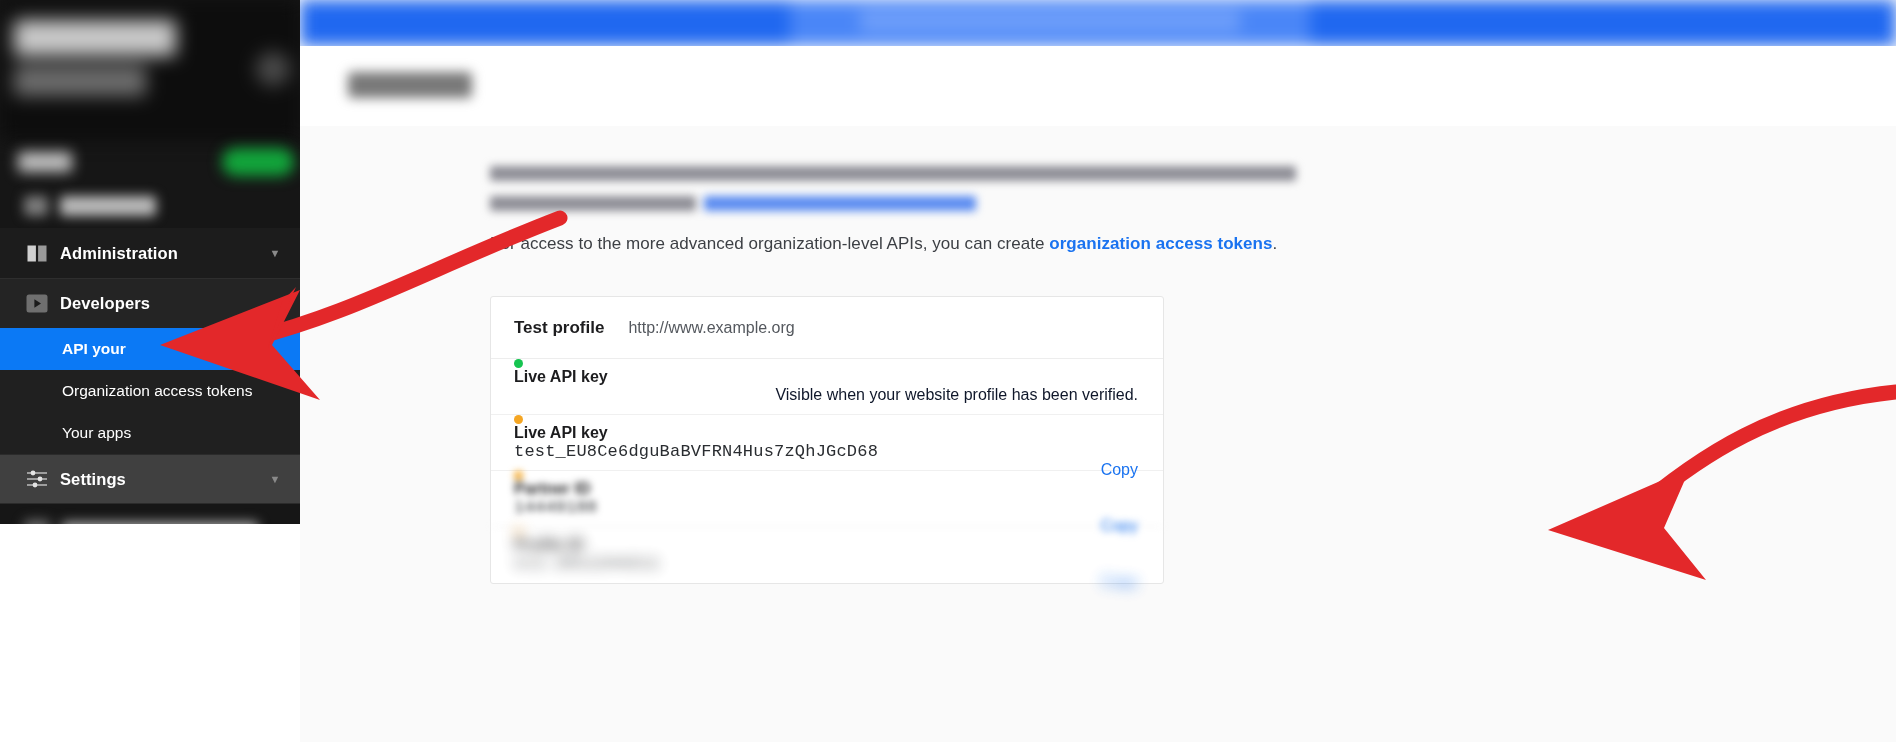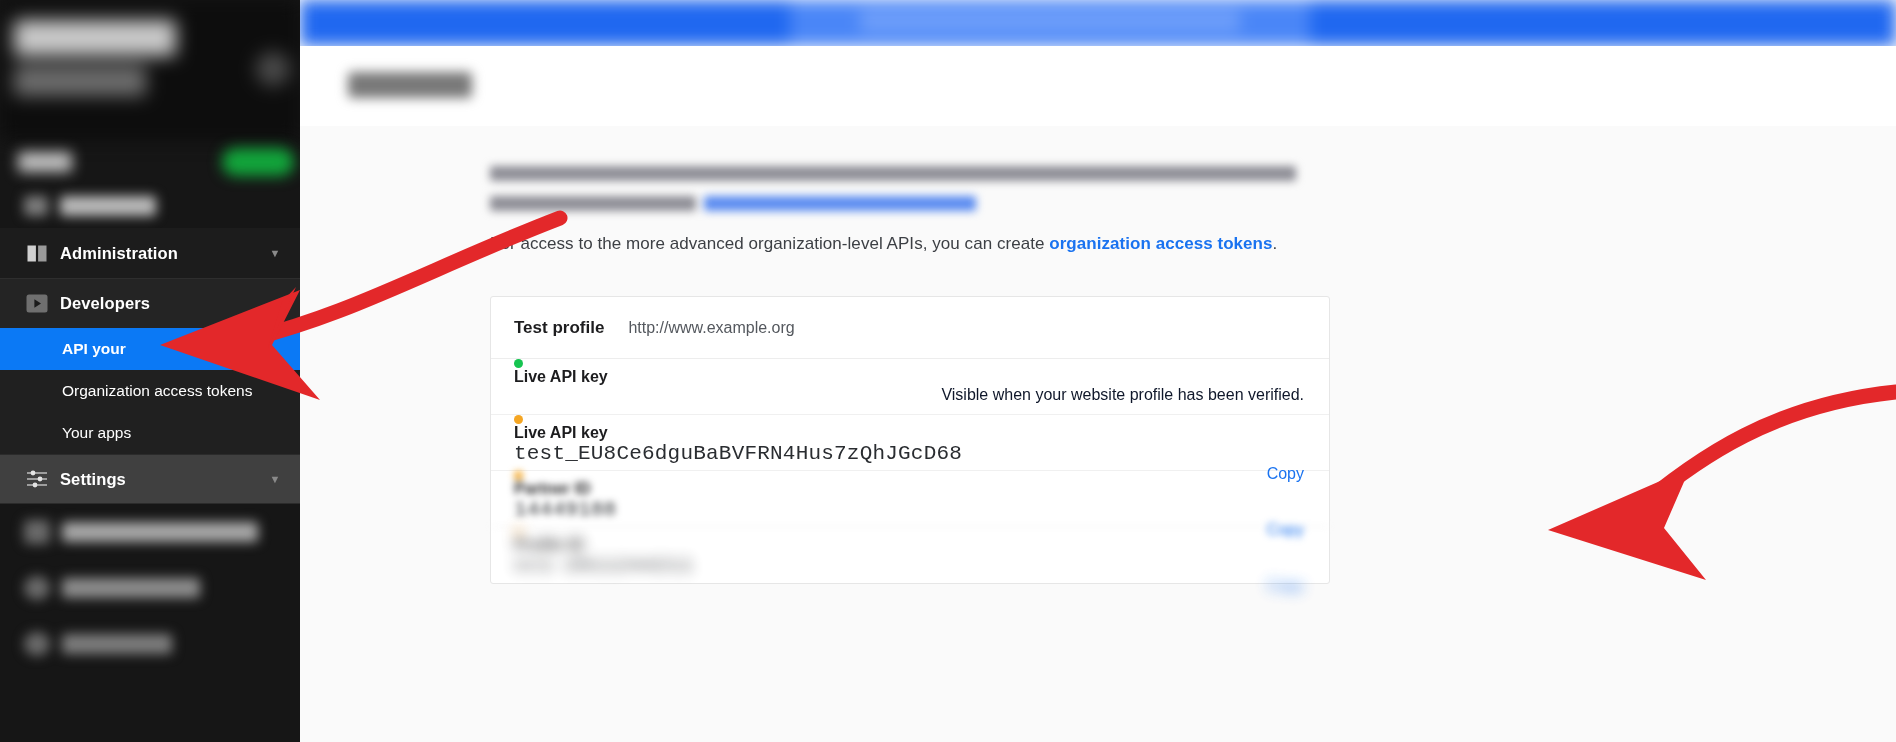--- a/index.html
+++ b/index.html
@@ -17,21 +17,21 @@
     width: 1896px;
     height: 742px;
     overflow: hidden;
   }
 
   
   #sidebar {
     position: absolute;
     left: 0; top: 0;
     width: 300px;
-    height: 742px;
+    height: 524px;
     background: #161616;
     overflow: hidden;
     z-index: 5;
     padding-left: 12px;
   }
 
   .sb-account {
     position: absolute;
     left: 0; top: 0;
     width: 300px; height: 140px;
@@ -250,21 +250,21 @@
   }
   #para-org .lnk {
     color: #1a73f0;
     font-weight: bold;
     cursor: pointer;
   }
 
   #keys-card {
     position: absolute;
     left: 190px; top: 170px;
-    width: 840px;
+    width: 674px;
     background: #ffffff;
     border: 1px solid #e6e6e6;
     border-radius: 3px;
   }
 
   .card-head {
     display: flex;
     align-items: center;
     height: 62px;
     padding-left: 23px;
@@ -301,21 +301,21 @@
   }
   .kr-label {
     font-size: 16px;
     font-weight: bold;
     color: #1d1d1f;
     width: 124px;
     flex: 0 0 auto;
   }
   .kr-value {
     font-family: "Liberation Mono", monospace;
-    font-size: 21px;
+    font-size: 17px;
     color: #2a2d31;
     letter-spacing: .2px;
     flex: 1 1 auto;
   }
   .kr-note {
     font-size: 16px;
     color: #0f172a;
     margin-left: auto;
   }
   .kr-copy {

